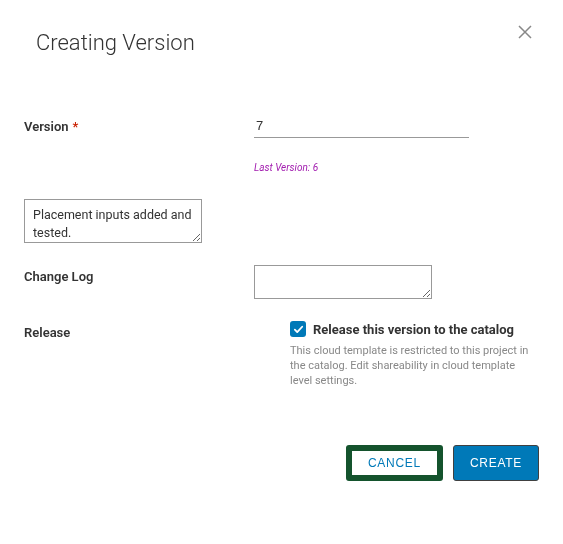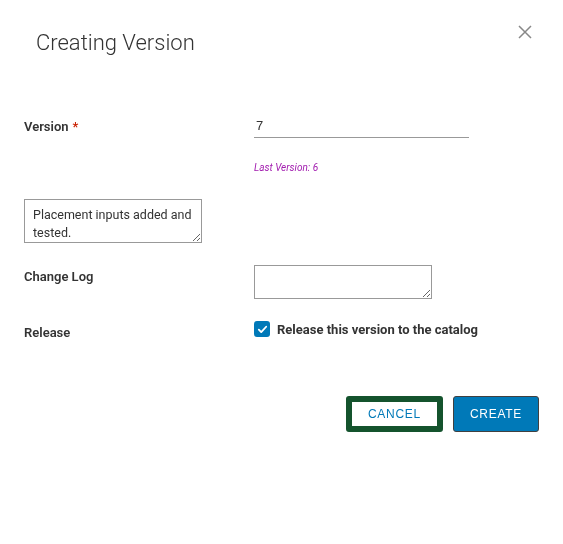--- a/index.html
+++ b/index.html
@@ -131,21 +131,21 @@
     .btn-outline {
       background: #fff;
       border: 6px solid #14532d;
       color: #0079b8;
     }
     .btn-primary {
       background: #0079b8;
       border: 1px solid #404040;
       color: #fff;
     }
-    .release-form-row { margin-top: 16px; }
+    .release-form-row { margin-top: 16px; gap: 36px; }
   </style>
 </head>
 <body>
 
 <div class="dialog">
   <div class="dialog-header">
     <h1 class="dialog-title">Creating Version</h1>
     <button class="close-btn">
       <span>
         <svg viewBox="0 0 16 16" fill="none" stroke-width="1.5">
@@ -187,20 +187,21 @@
       <div class="checkbox-row">
         <div class="checkbox-box">
           <span>
             <svg viewBox="0 0 12 12">
                 <path d="M2 6.2 L4.6 8.8 L10 3" fill="none" stroke="#fff" stroke-width="2" stroke-linecap="round" stroke-linejoin="round"></path>
               </svg>
           </span>
         </div>
         <span class="checkbox-label">Release this version to the catalog</span>
       </div>
+      <div class="release-help">This cloud template is restricted to this project in the catalog. Edit shareability in cloud template level settings.</div>
     </div>
   </div>
 
   <div class="footer">
     <button class="btn btn-outline">Cancel</button>
     <button class="btn btn-primary">Create</button>
   </div>
 </div>
 
 </body></html>

